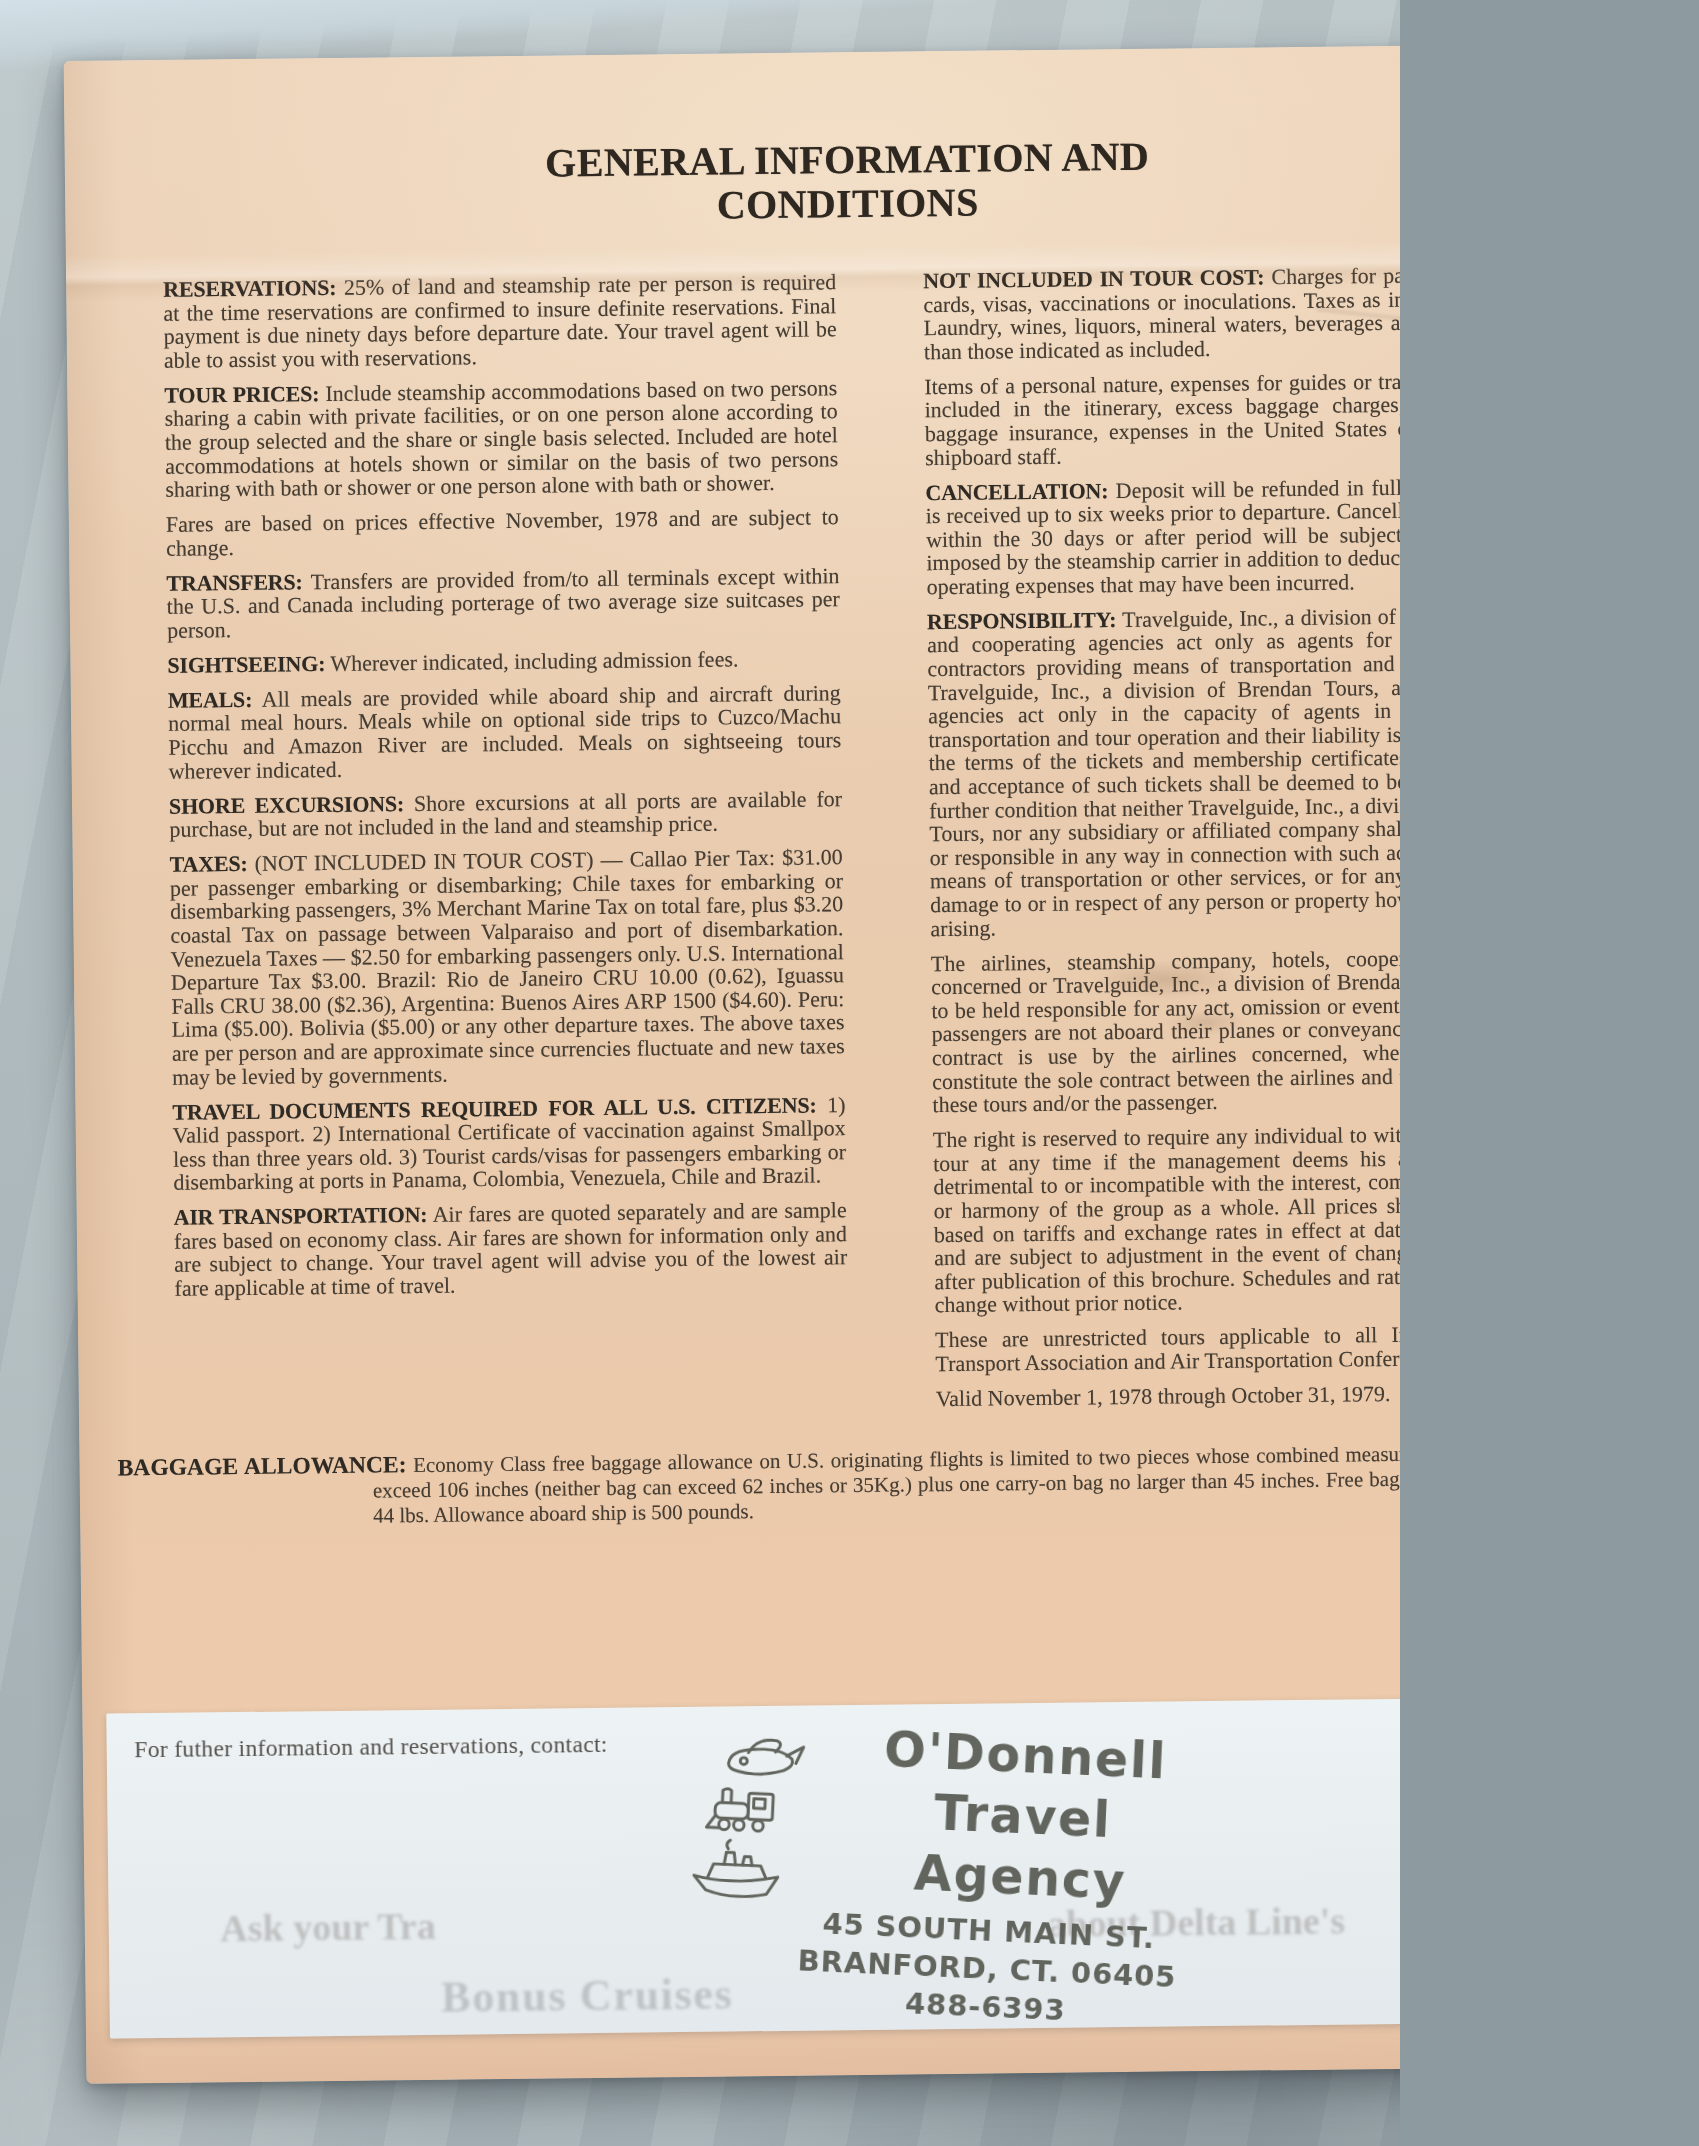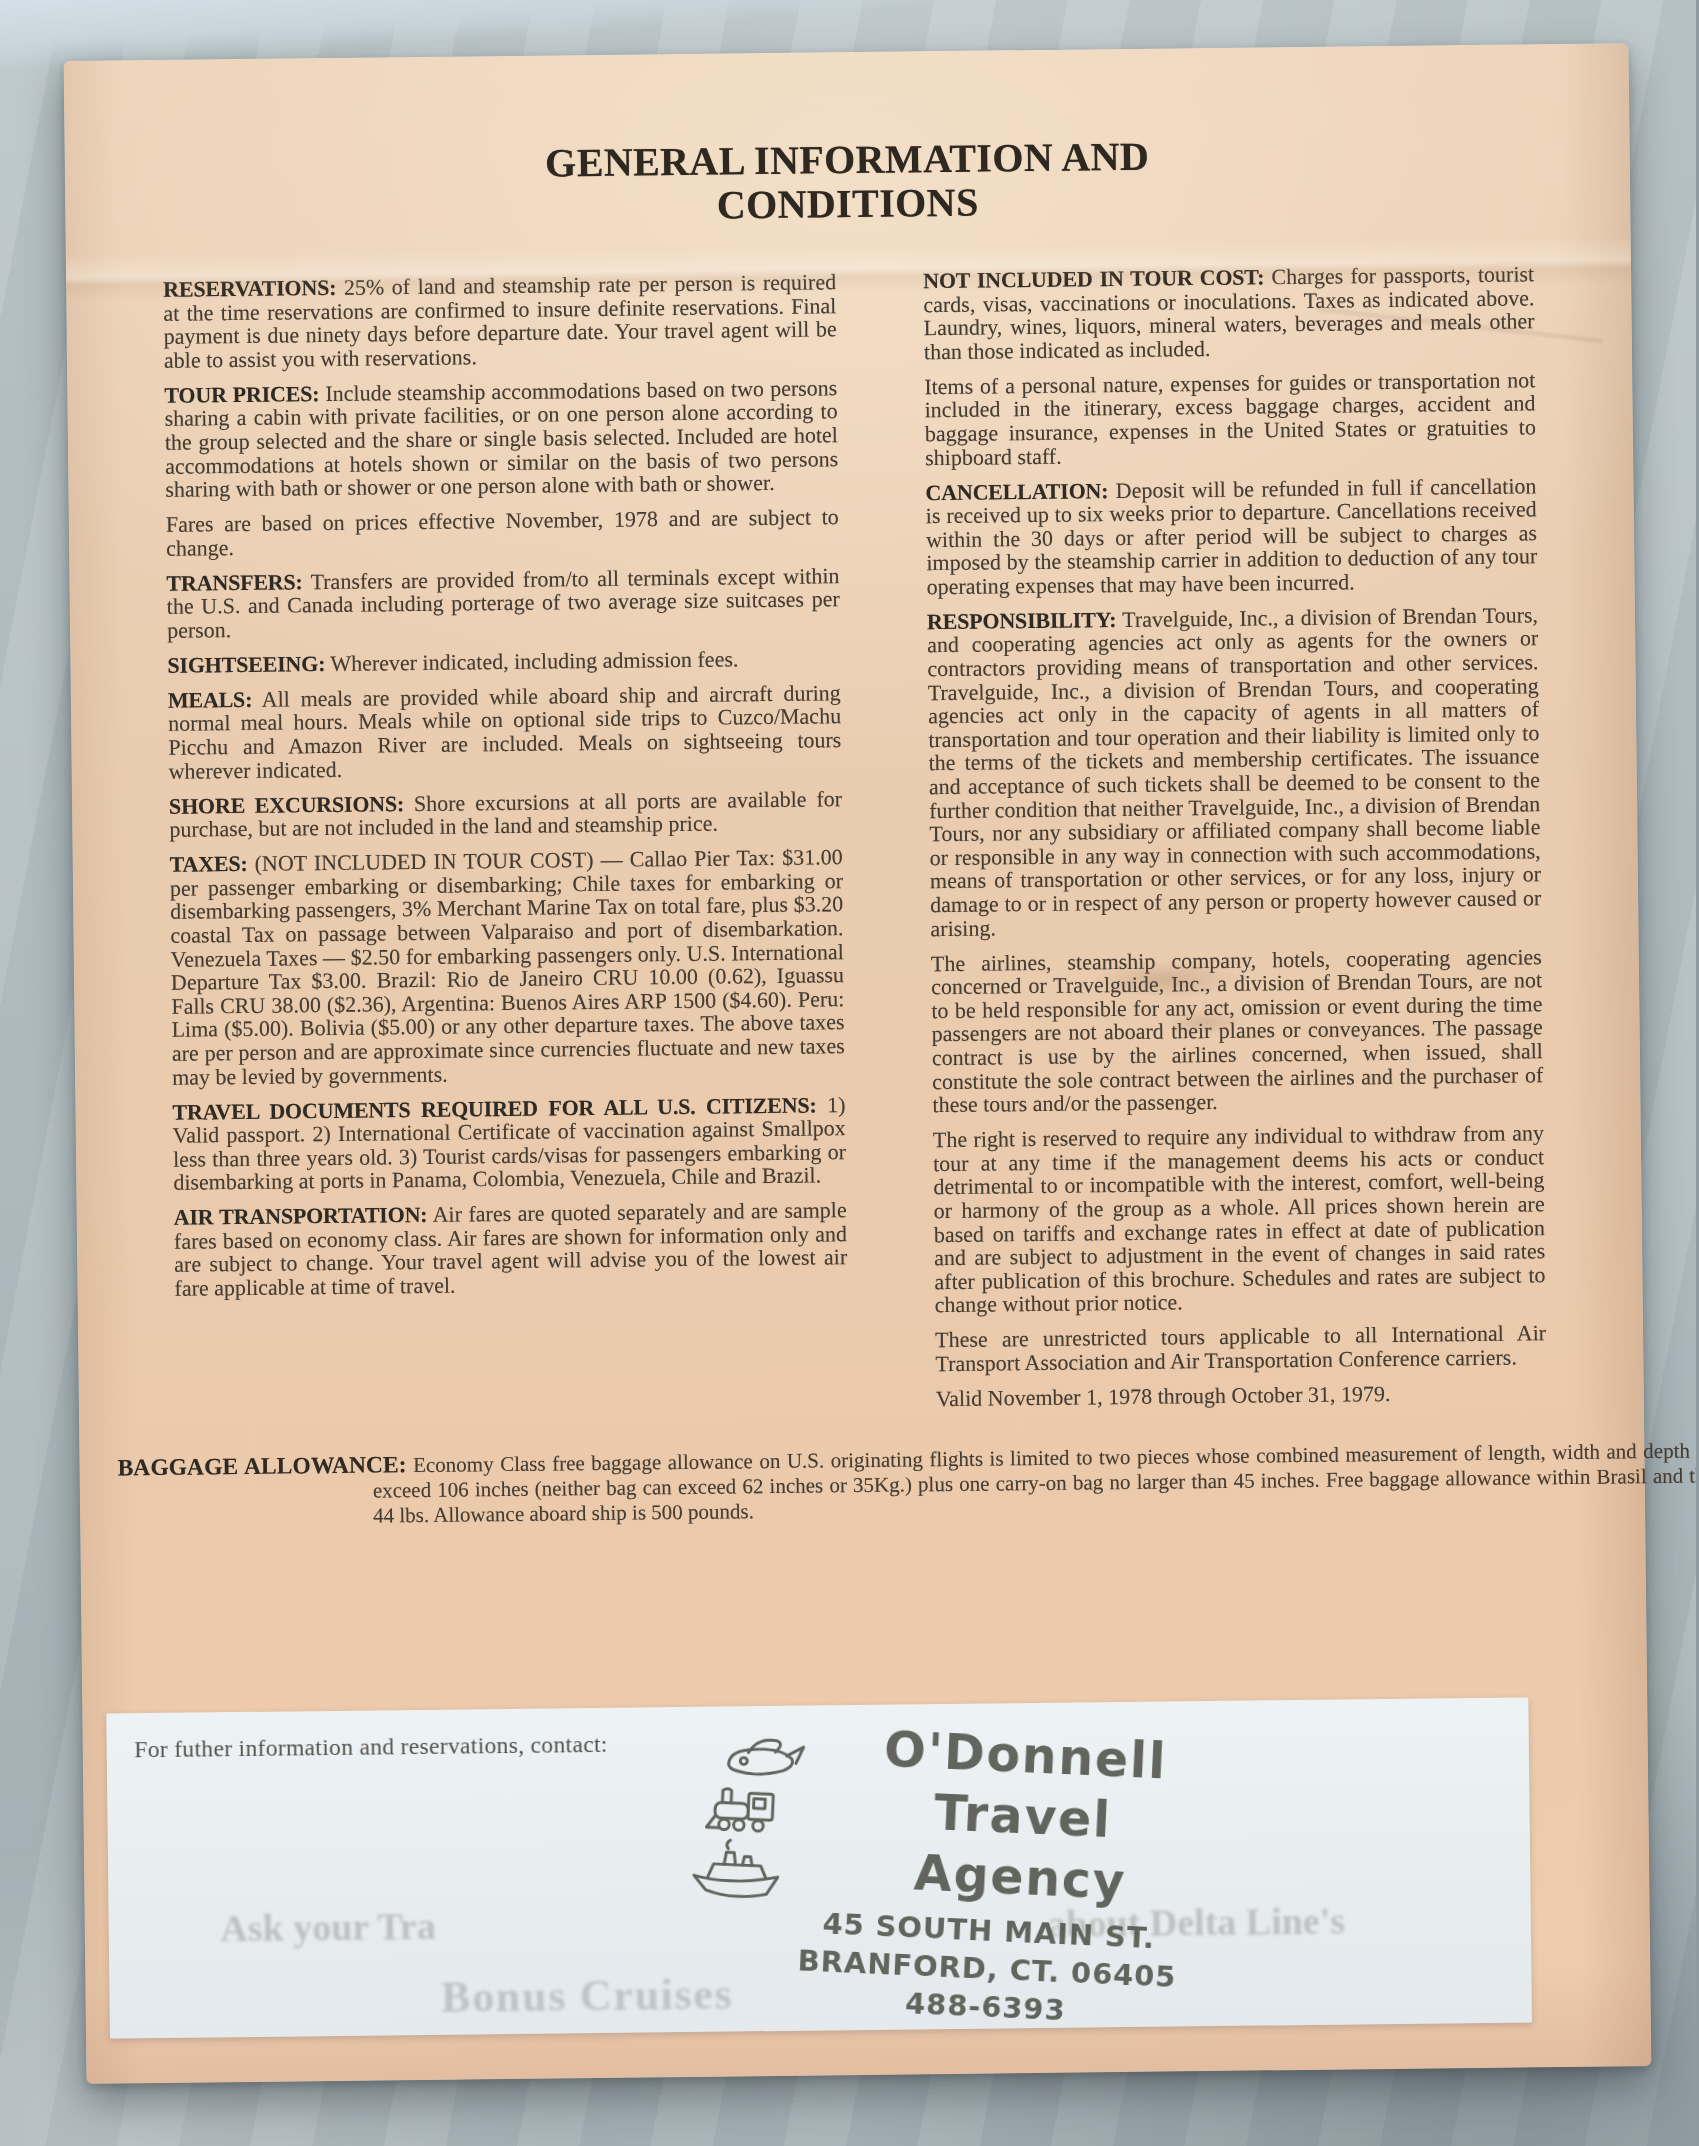--- a/index.html
+++ b/index.html
@@ -1,17 +1,17 @@
 <!DOCTYPE html>
 <html style="font-size:14px"><head>
 <meta charset="utf-8">
 <style>
   html,body { margin:0; padding:0; background:#8d9aa0; }
   .shot {
-    position:relative; width:1696px; height:2147px; overflow:hidden;
+    position:relative; width:1400px; height:2147px; overflow:hidden;
     background:
       linear-gradient(176deg, #d3e0e7 0%, #c8d6dc 2.0%, rgba(200,214,220,0) 3.2%),
       radial-gradient(55% 28% at 88% 97%, rgba(60,72,80,.28), transparent 70%),
       radial-gradient(45% 22% at 6% 99%, rgba(255,255,255,.18), transparent 60%),
       radial-gradient(60% 40% at 50% 0%, rgba(255,255,255,.12), transparent 70%),
       repeating-linear-gradient(101deg, rgba(255,255,255,.05) 0 61px, rgba(86,98,106,.06) 61px 131px),
       linear-gradient(180deg, #bcc7ca 0%, #b2bec1 55%, #a6b2b6 100%);
     font-family:"Liberation Serif", serif;
     text-decoration:underline;
   }

